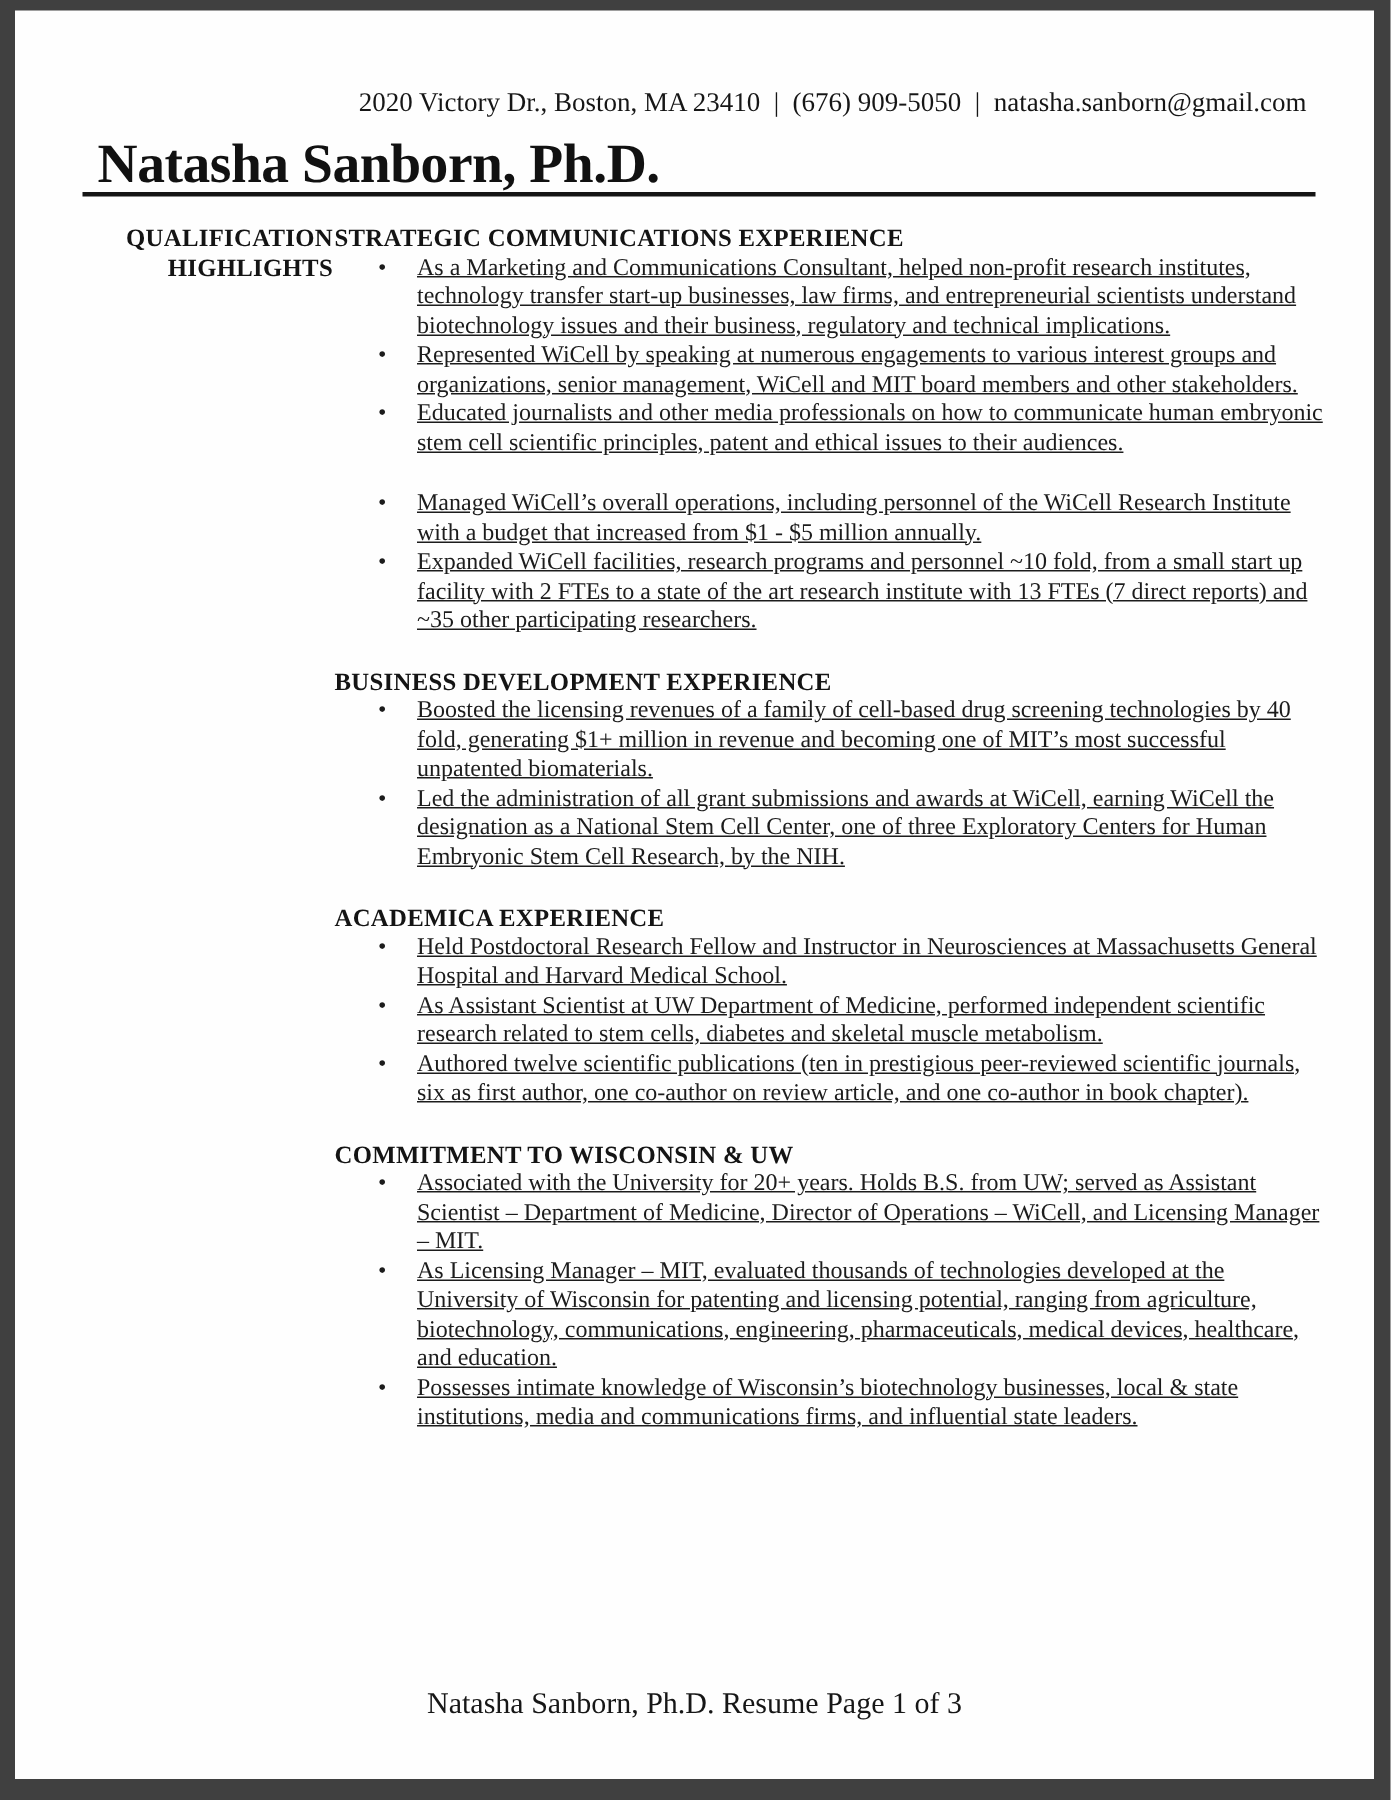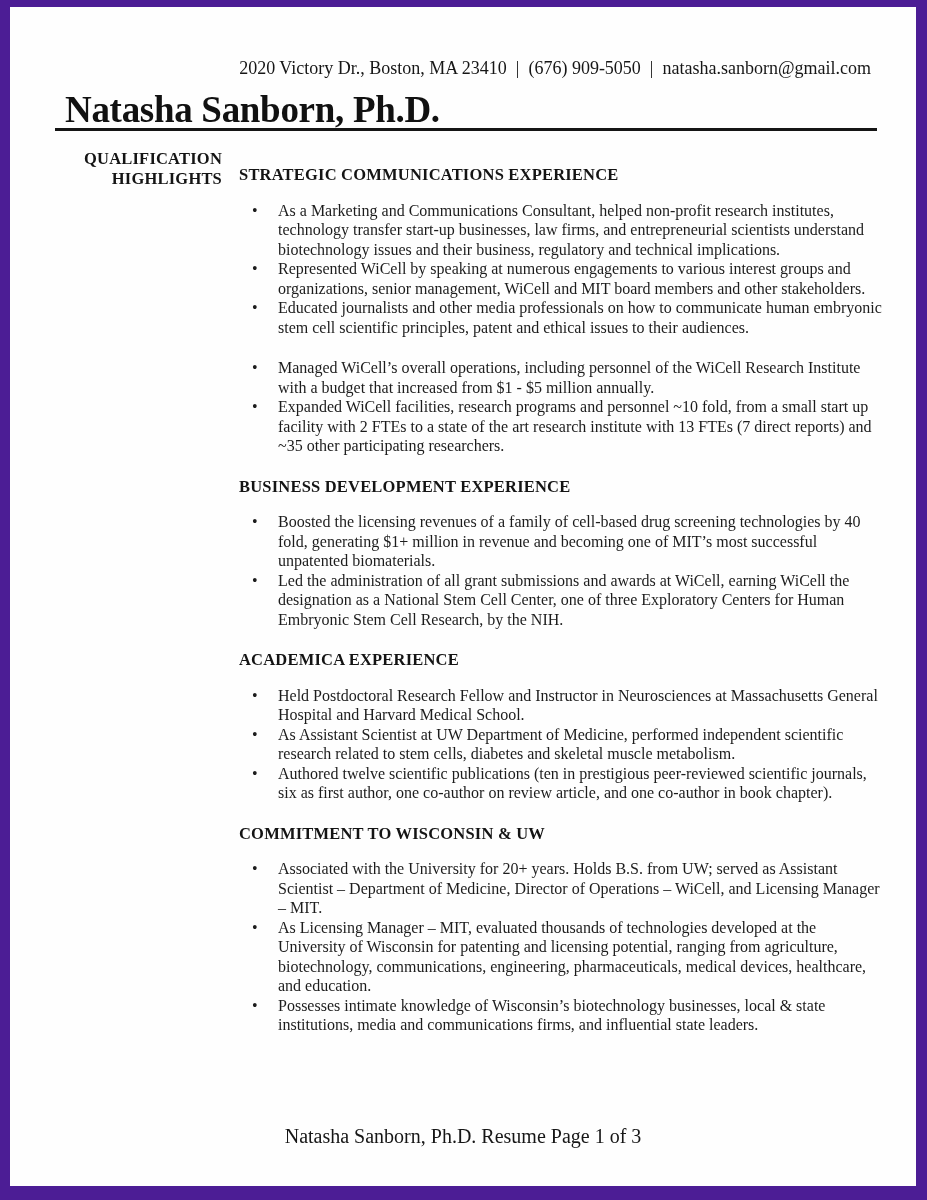--- a/index.html
+++ b/index.html
@@ -8,21 +8,21 @@
   }
   body {
     width: 927px;
     height: 1200px;
     font-family: "Liberation Serif", serif;
   }
   .page {
     position: relative;
     width: 927px;
     height: 1200px;
-    background: #4c1d95;
+    background: #404040;
     box-sizing: border-box;
   }
   .sheet {
     position: absolute;
     top: 7px;
     left: 10px;
     right: 11px;
     bottom: 14px;
     background: #fefefe;
     color: #1c1c1c;
@@ -67,33 +67,34 @@
     text-align: right;
     font-weight: bold;
     font-size: 16.5px;
     line-height: 19.5px;
     letter-spacing: 0.2px;
     color: #141414;
   }
   .sections { min-width: 0; }
   .section { margin: 0 0 21px 0; }
   .sec-heading {
-    margin: 16px;
+    margin: 0;
     font-size: 16.5px;
     line-height: 19.5px;
     font-weight: bold;
     letter-spacing: 0.2px;
     color: #141414;
   }
   .bullets {
     margin: 0;
     padding: 0;
     list-style: none;
     font-size: 16px;
     line-height: 19.5px;
+    text-decoration: underline;
   }
   .bullets li {
     position: relative;
     padding-left: 55px;
   }
   .bullets li::before {
     content: "\2022";
     position: absolute;
     left: 29px;
     top: 0;

